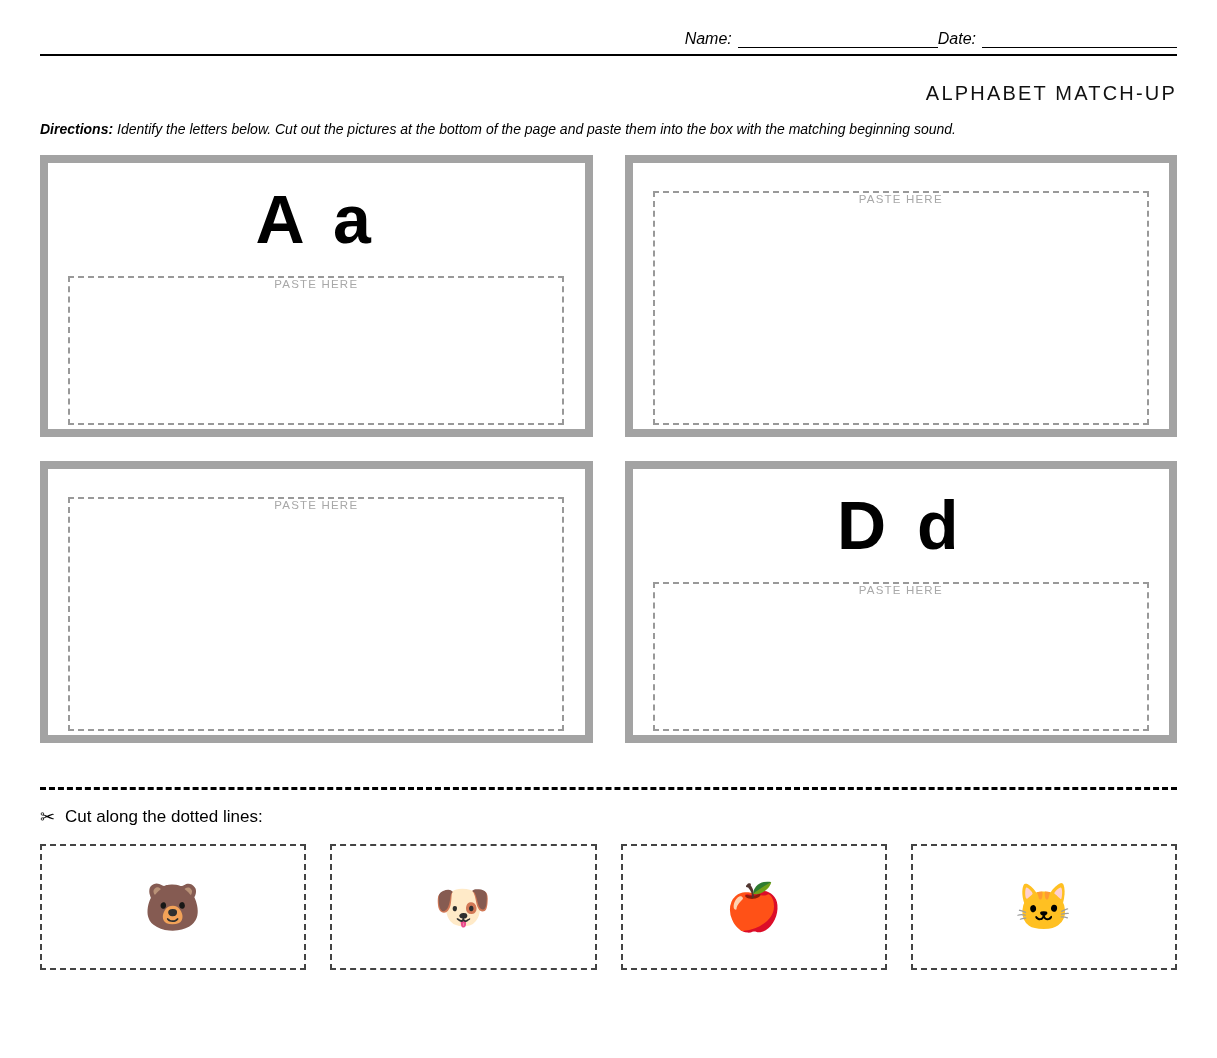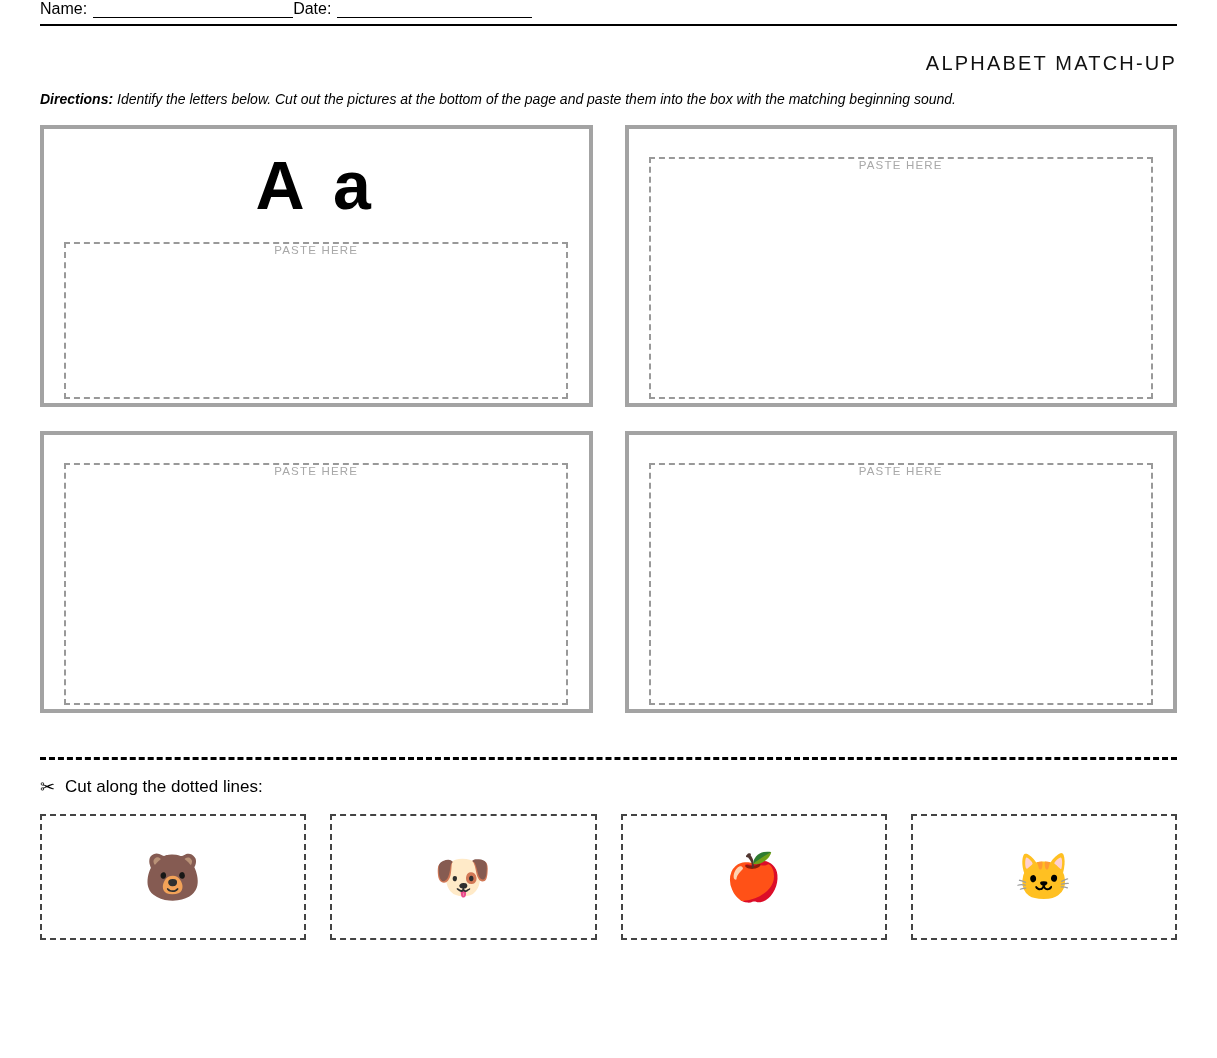--- a/index.html
+++ b/index.html
@@ -20,24 +20,26 @@
     position: relative;
     width: 1217px;
     height: 1058px;
     box-sizing: border-box;
     padding: 0 40px;
   }
 
   
   .header-row {
     display: flex;
-    justify-content: flex-start;
+    justify-content: flex-end;
     align-items: flex-end;
+    padding-top: 30px;
     padding-bottom: 6px;
     border-bottom: 2px solid #000;
+    font-style: italic;
   }
   .field {
     display: flex;
     align-items: flex-end;
     font-size: 16px;
   }
   .field-label {
     font-size: 16px;
     color: #000;
     white-space: nowrap;
@@ -73,21 +75,21 @@
   }
 
   
   .grid {
     margin-top: 18px;
     display: grid;
     grid-template-columns: 1fr 1fr;
     gap: 24px 32px;
   }
   .letter-card {
-    border: 4px solid #a3a3a3;
+    border: 8px solid #a3a3a3;
     background: #fff;
     height: 282px;
     box-sizing: border-box;
     padding: 14px 12px 4px 12px;
     display: flex;
     flex-direction: column;
     align-items: center;
   }
   .letter-pair {
     font-size: 68px;
@@ -181,20 +183,21 @@
       </div>
     </div>
 
     <div class="letter-card">
       <div class="paste-box">
         <span class="paste-label">PASTE HERE</span>
       </div>
     </div>
 
     <div class="letter-card">
+      <div class="letter-pair">D d</div>
       <div class="paste-box">
         <span class="paste-label">PASTE HERE</span>
       </div>
     </div>
 
   </div>
 
   <div class="cut-divider"></div>
 
   <div class="cut-row">

